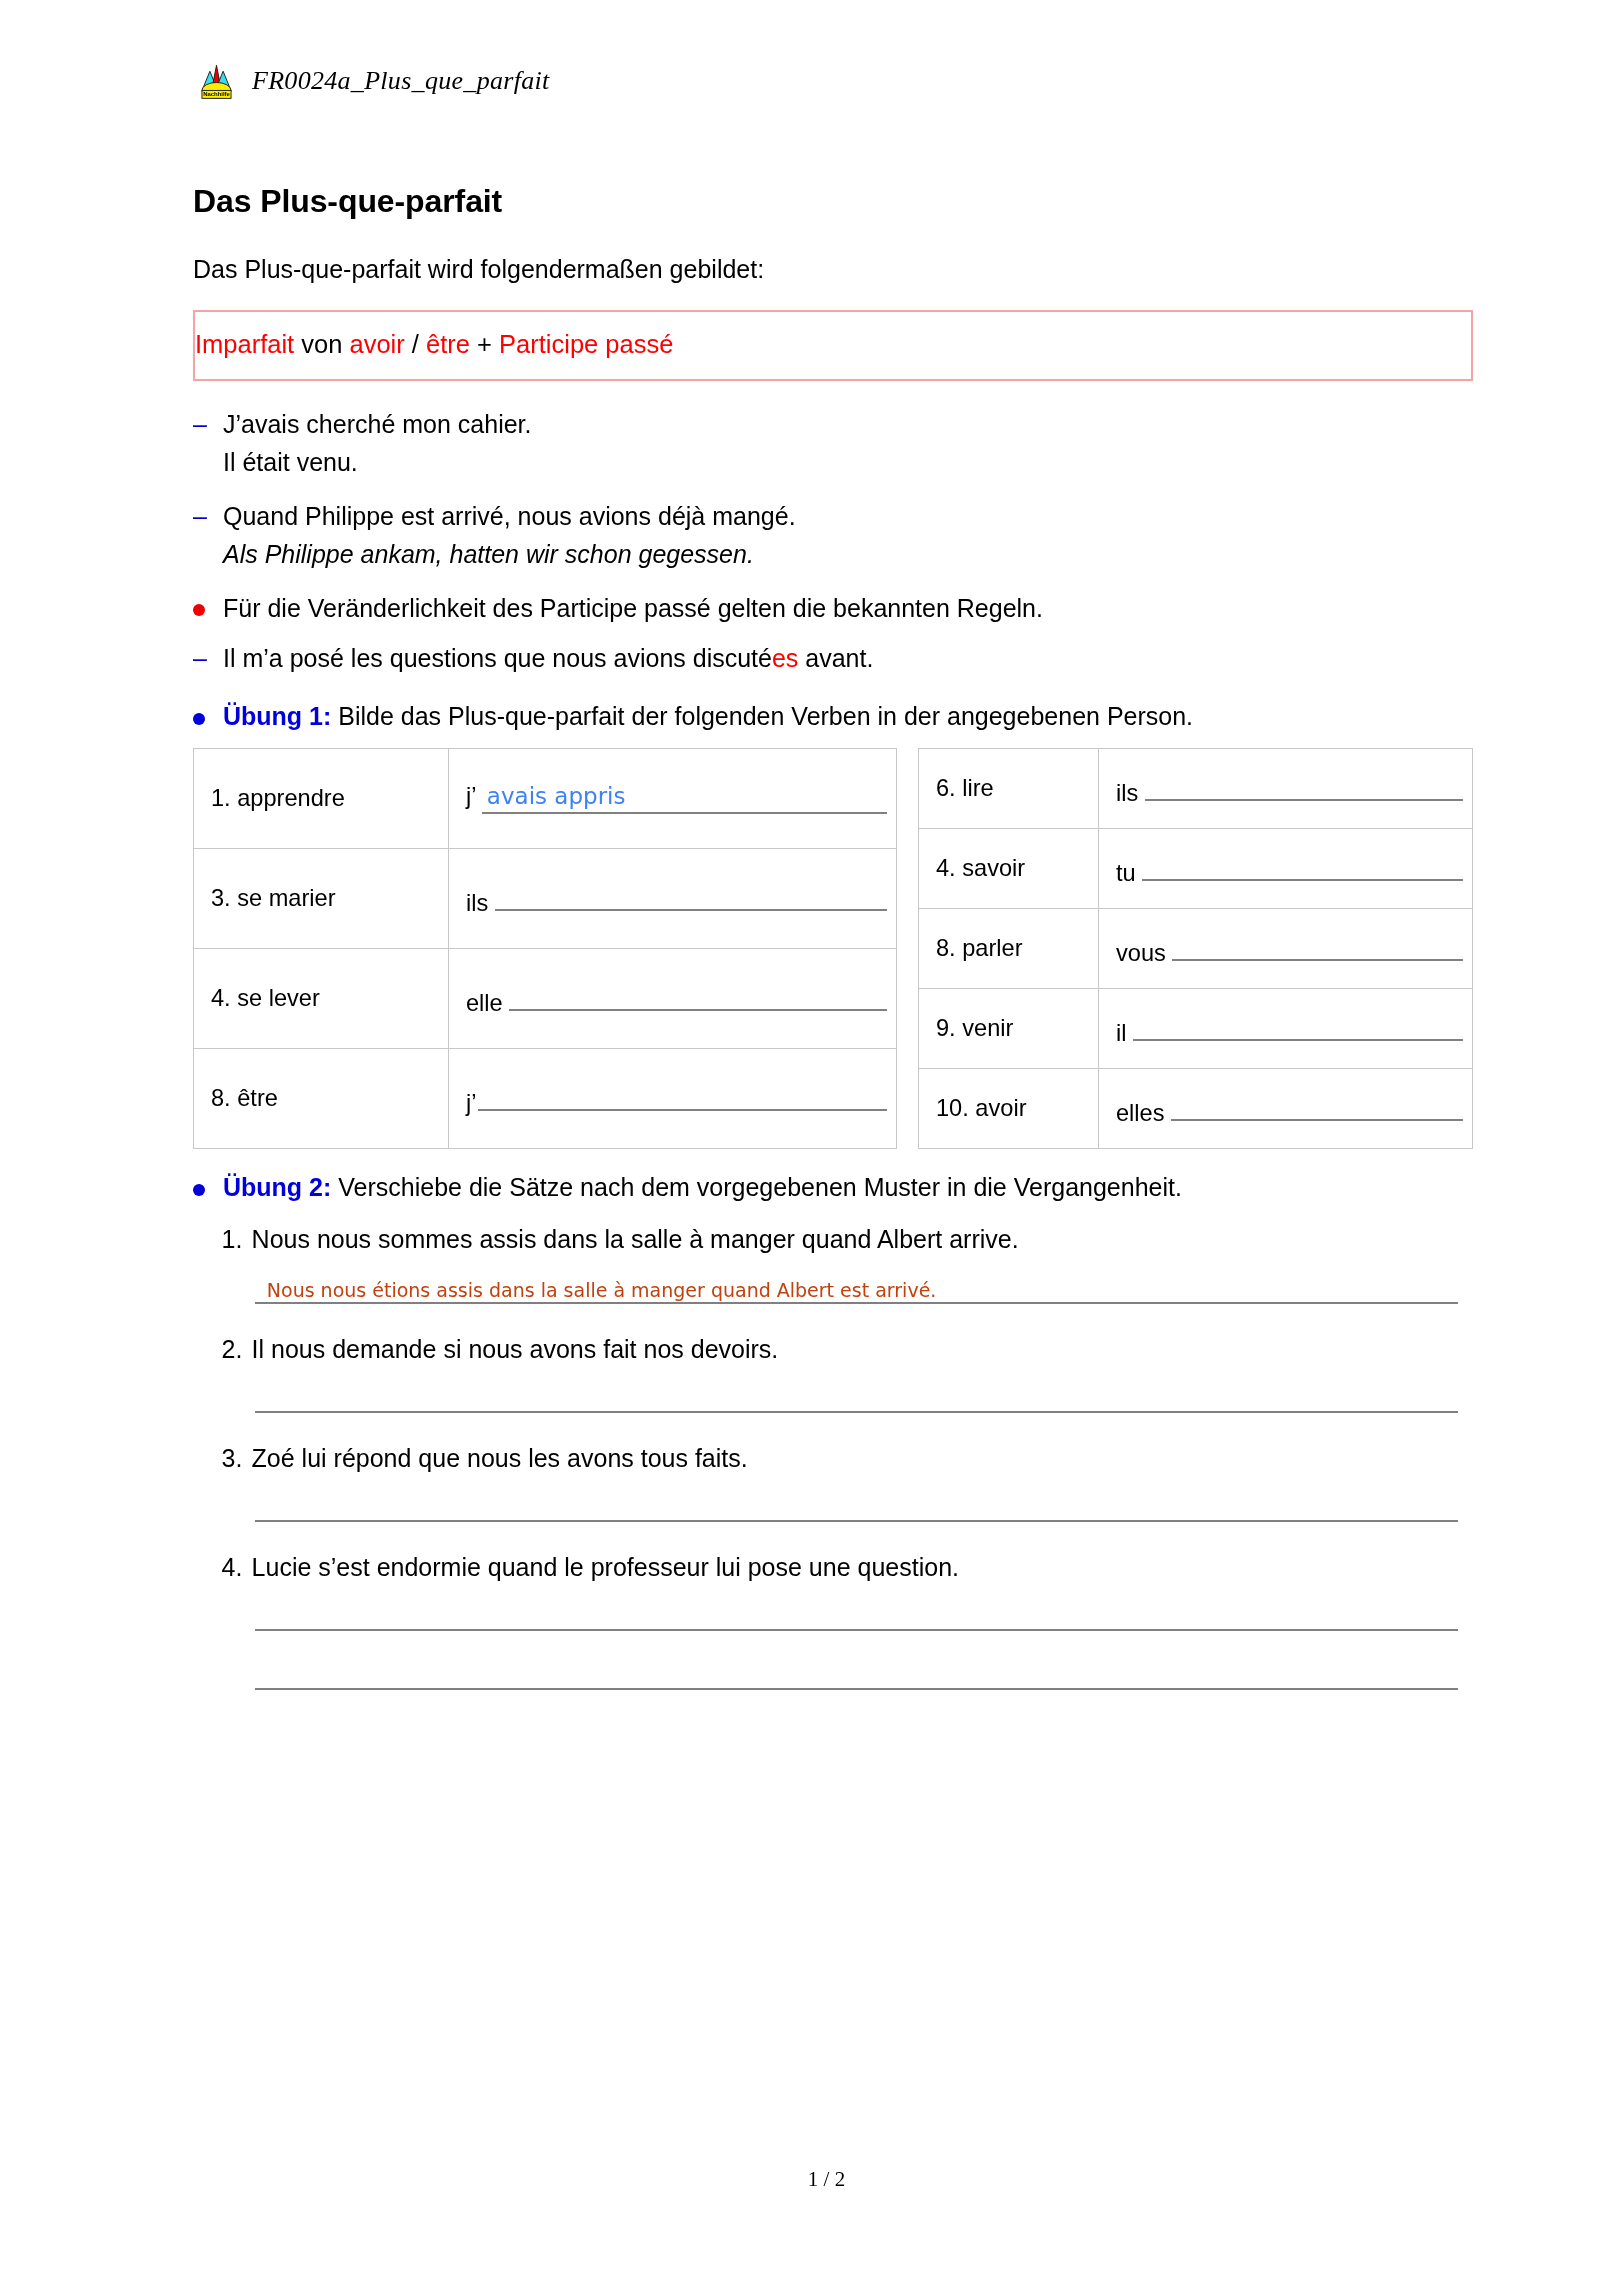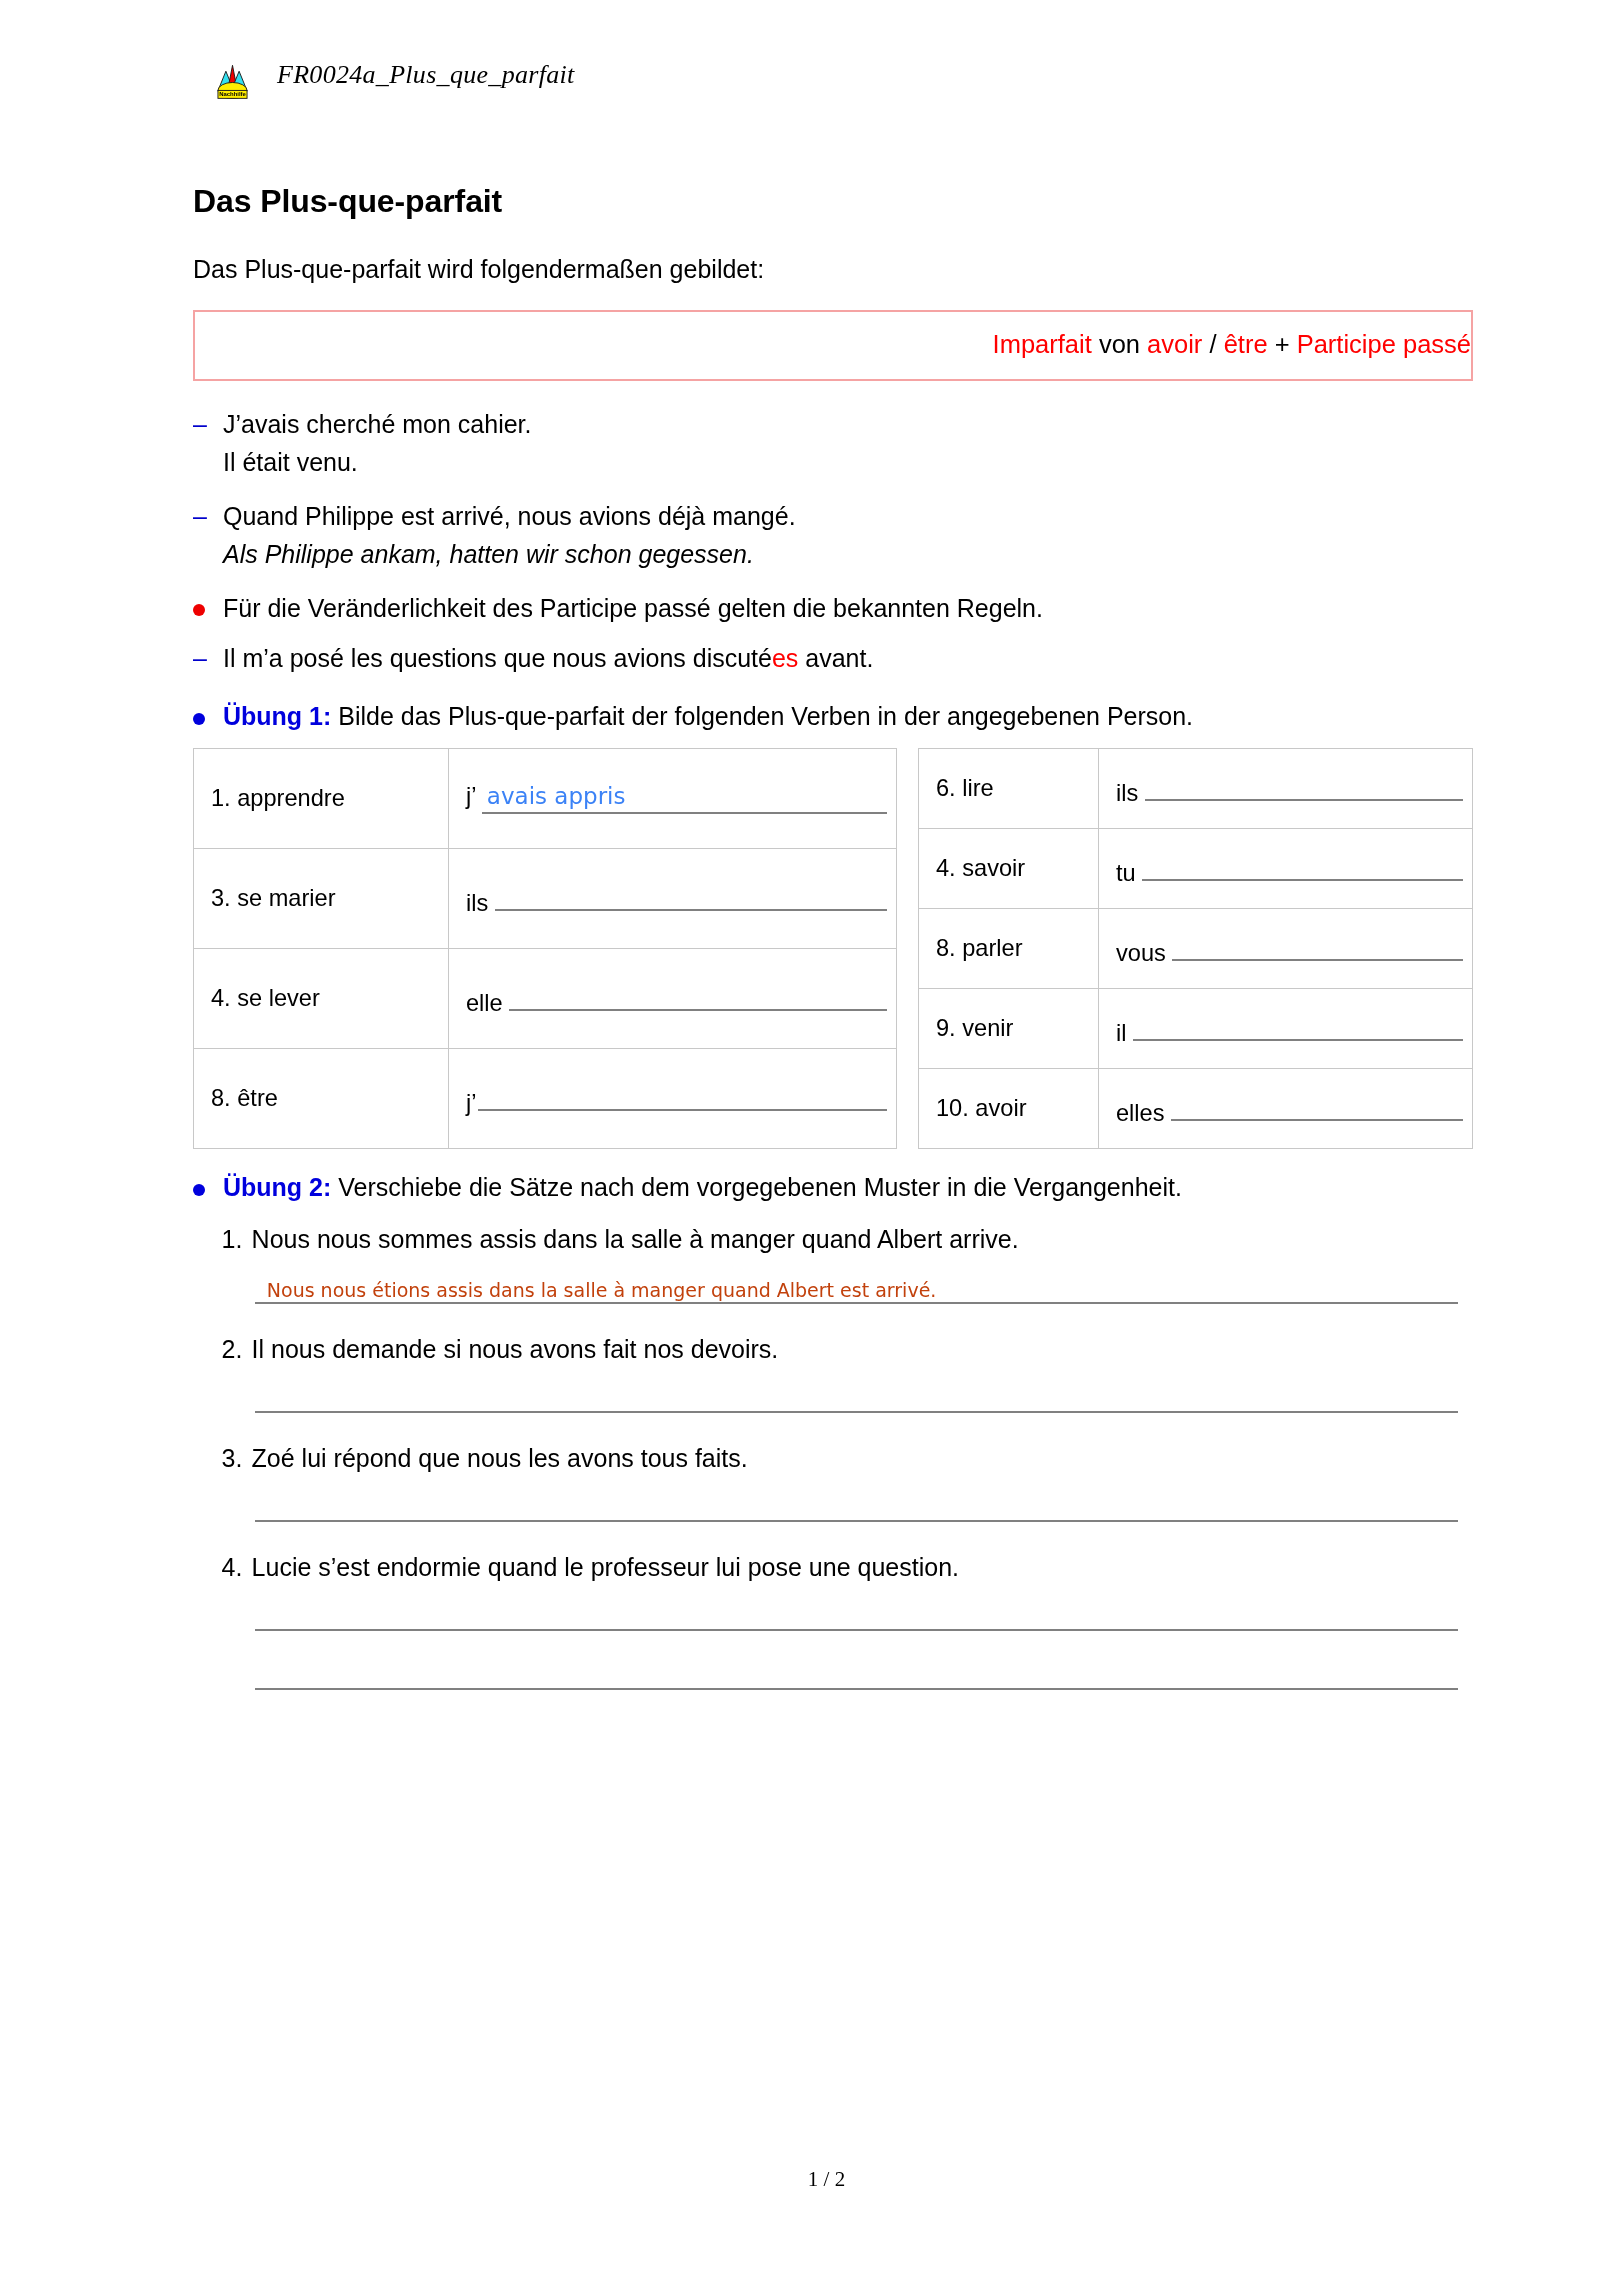--- a/index.html
+++ b/index.html
@@ -20,25 +20,25 @@
     position: relative;
     width: 1623px;
     height: 2295px;
     box-sizing: border-box;
     padding: 0;
   }
 
   
   .header {
     position: absolute;
-    left: 212px;
+    left: 196px;
     top: 60px;
     display: flex;
-    align-items: flex-start;
-    gap: 24px;
+    align-items: center;
+    gap: 15px;
   }
   .logo {
     width: 41px;
     height: 41px;
     position: relative;
     flex: 0 0 auto;
   }
   .logo svg { display: block; }
   .header-title {
     font-family: "Liberation Serif", serif;
@@ -70,21 +70,21 @@
     line-height: 1.32;
   }
 
   .formula-box {
     border: 2px solid #f5a3a3;
     box-sizing: border-box;
     width: 1280px;
     height: 71px;
     display: flex;
     align-items: center;
-    justify-content: flex-end;
+    justify-content: flex-start;
     margin: 0 0 27.5px 0;
   }
   .formula-box .ft { font-size: 25.5px; line-height: 1; }
   .red { color: #ff0000; }
   .blk { color: #000000; }
 
   .ex-line {
     display: flex;
     font-size: 25px;
     line-height: 1.3;

